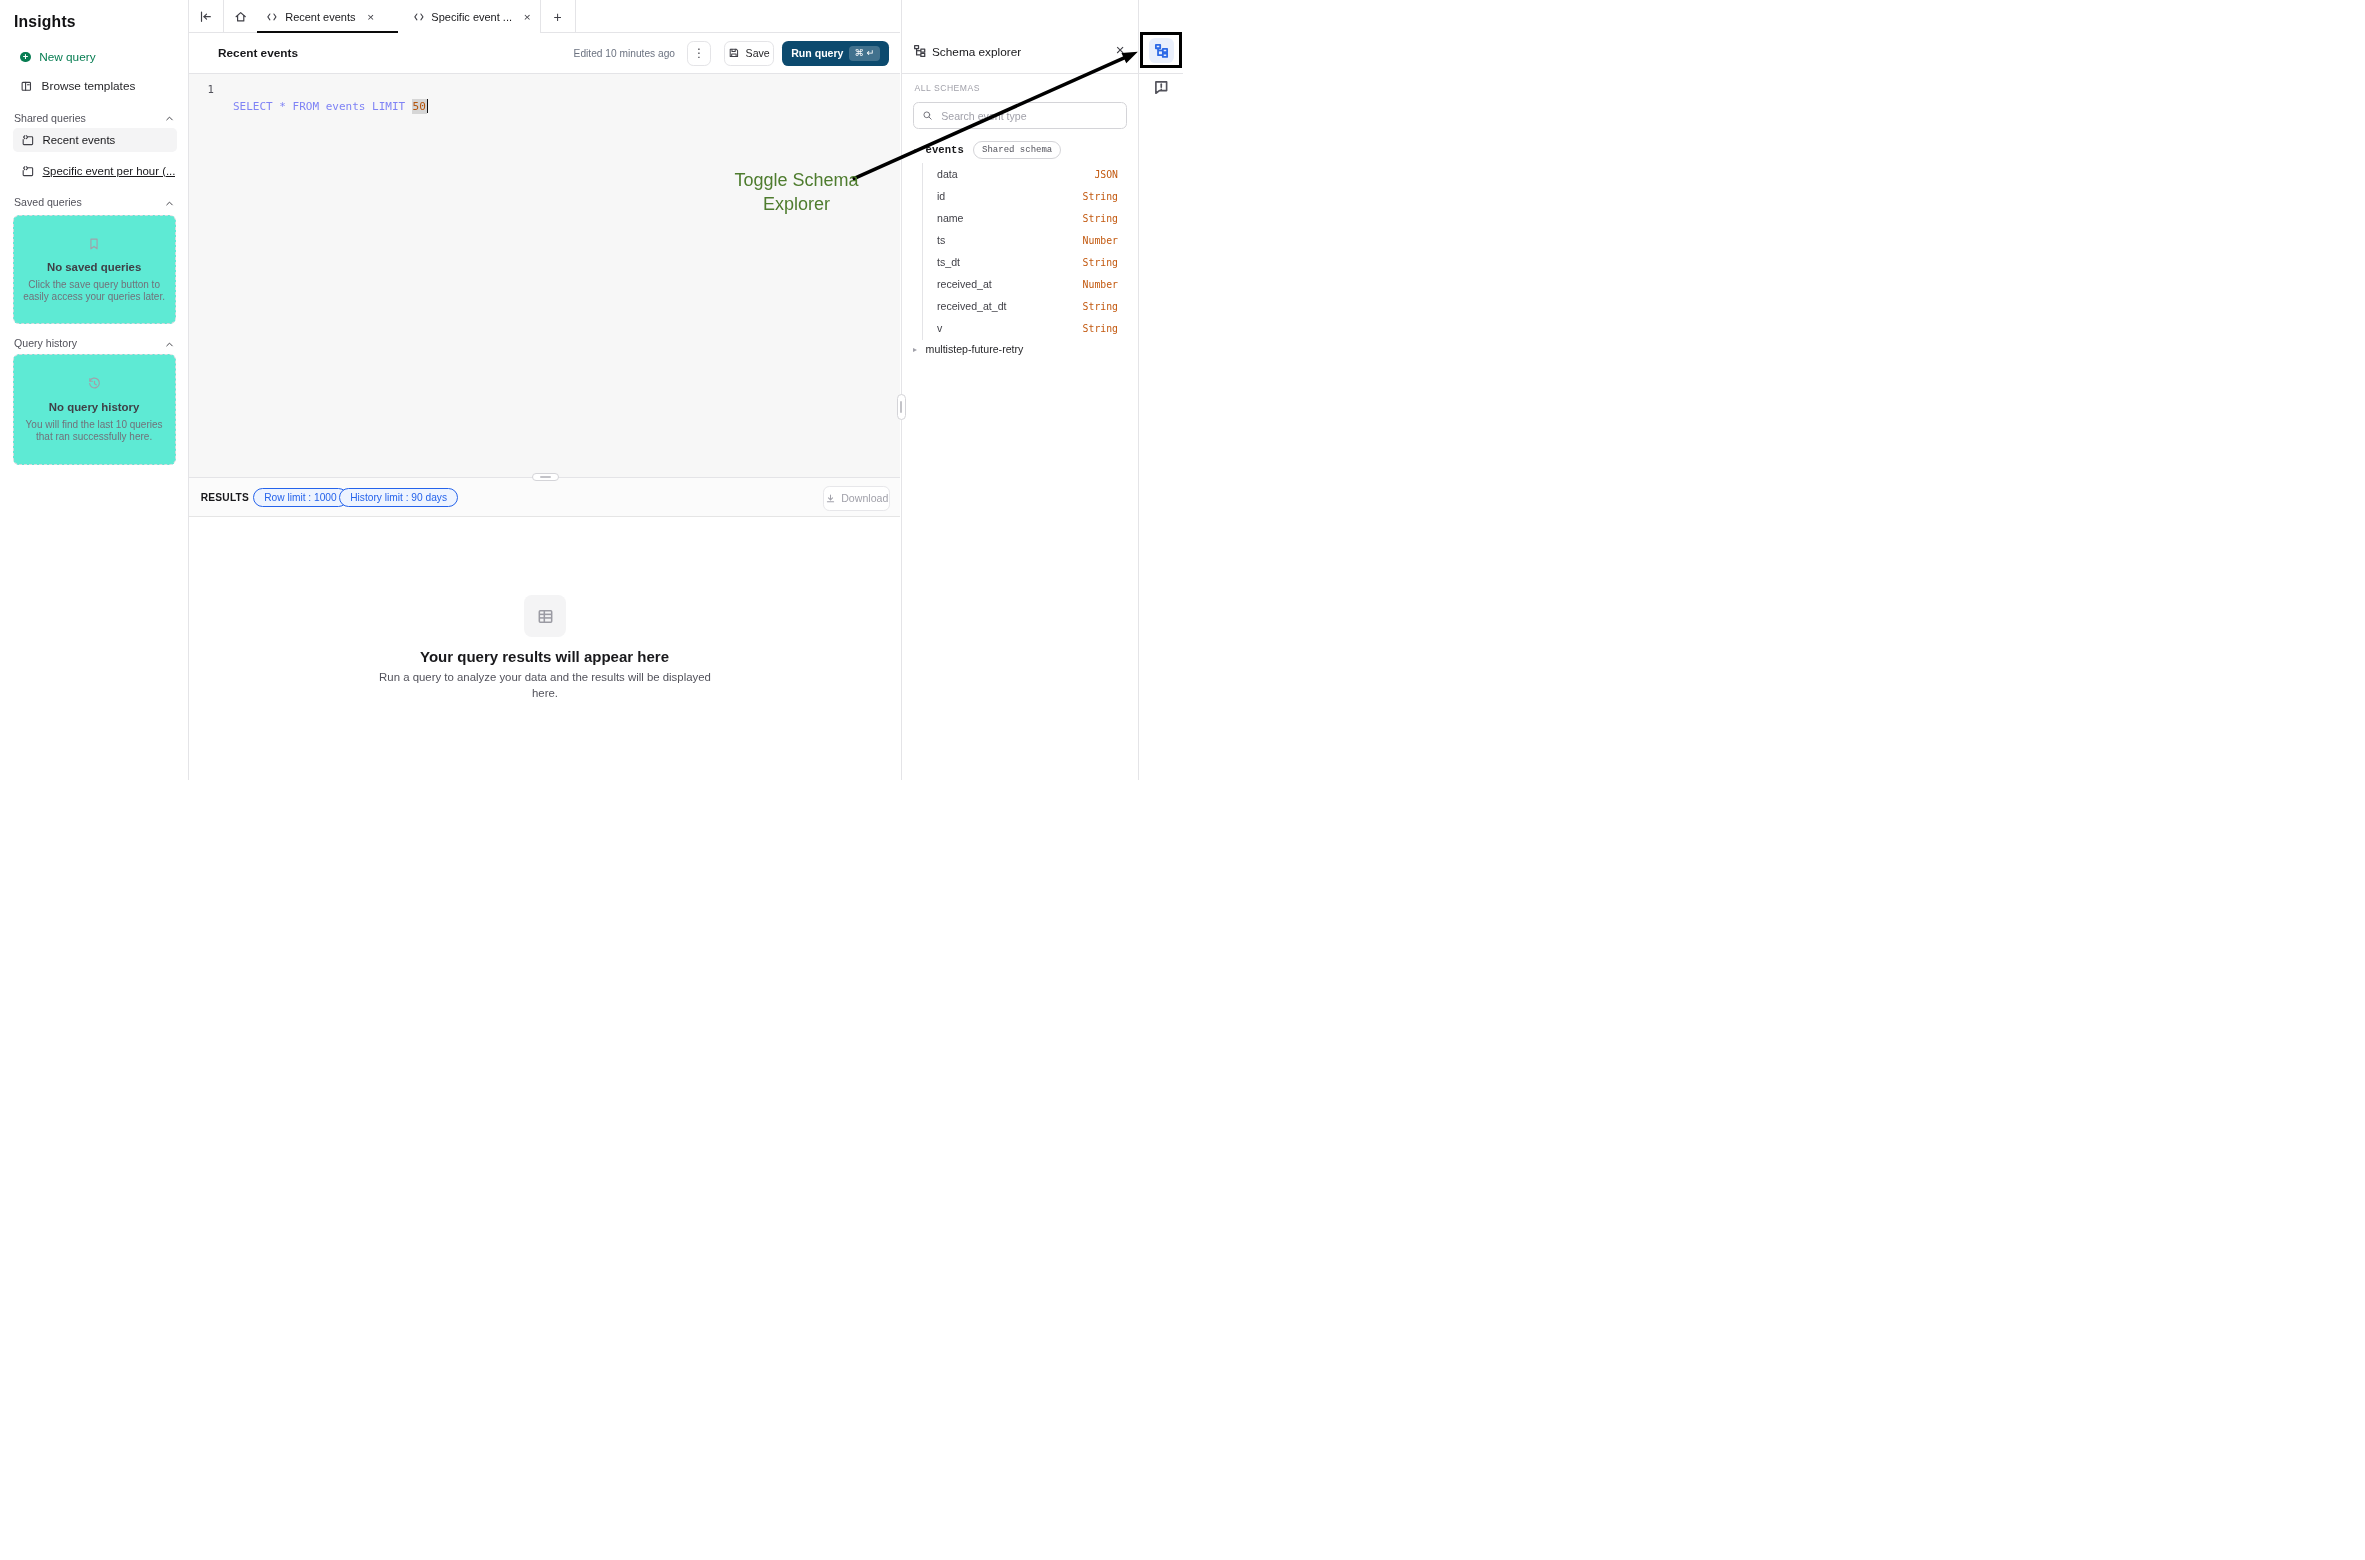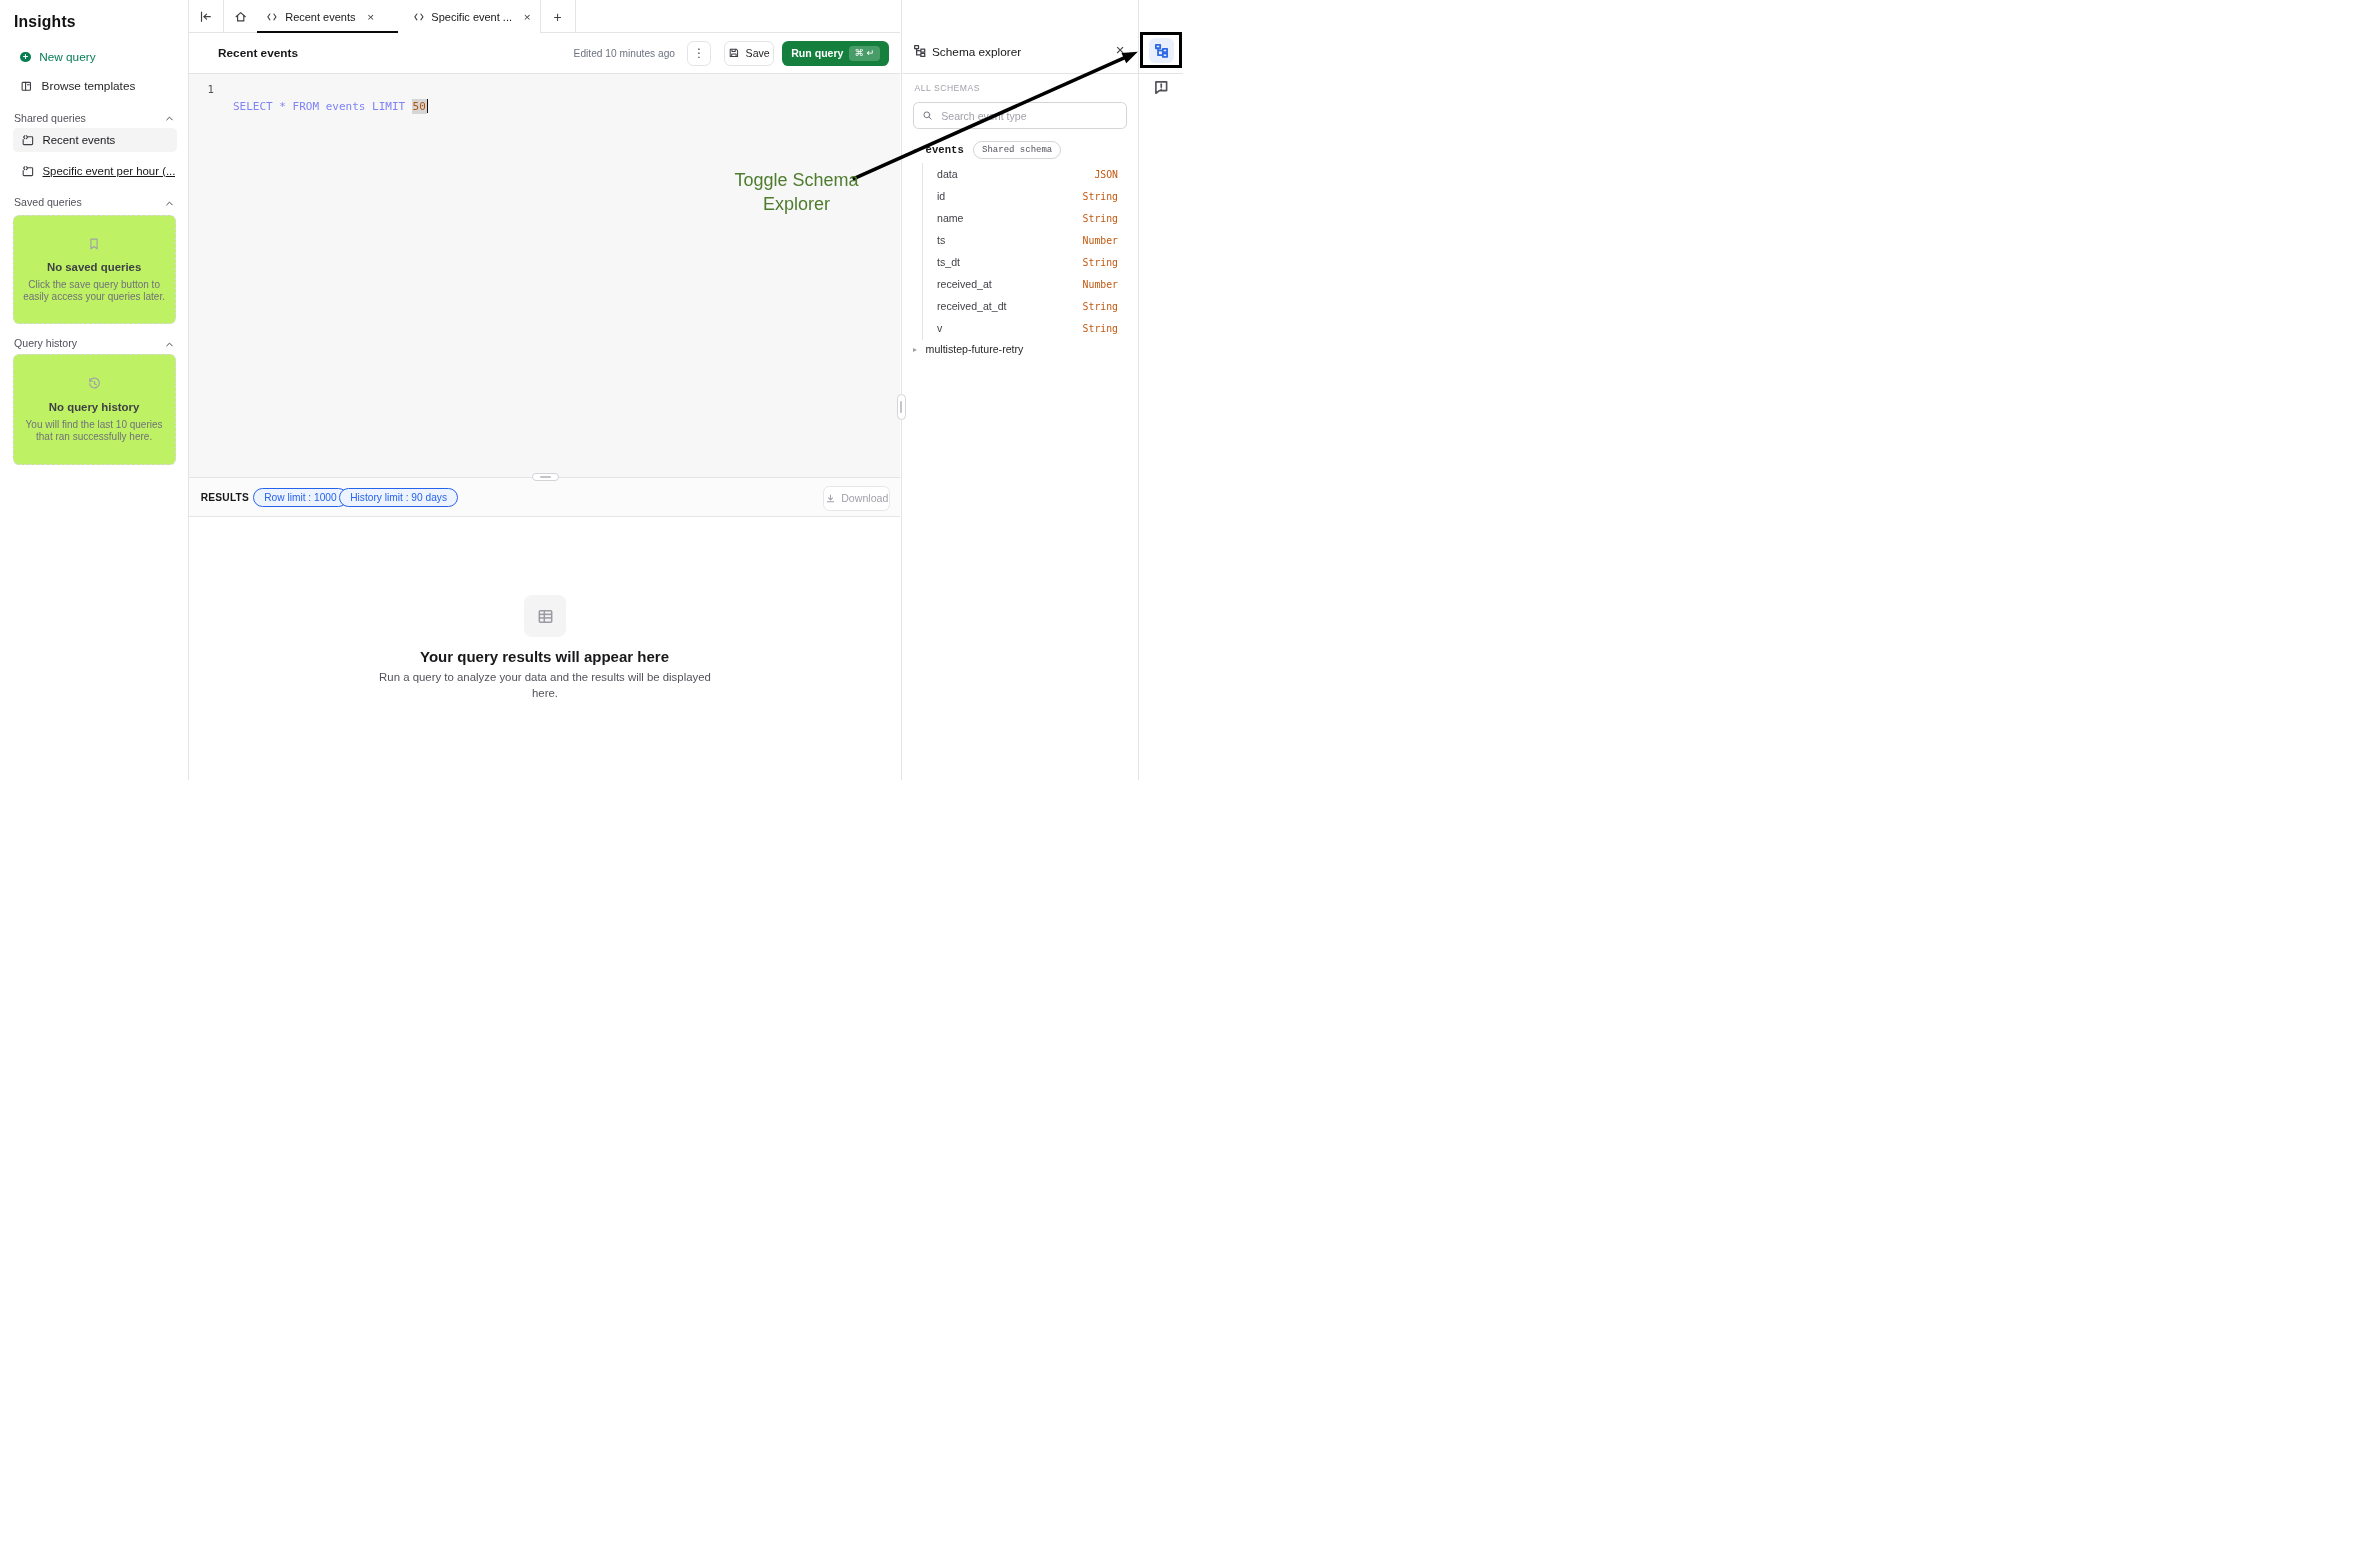--- a/index.html
+++ b/index.html
@@ -12,41 +12,41 @@
   .sidebar{position:absolute;left:0;top:0;width:189px;height:780px;background:#fff;border-right:0.8px solid #e4e4e7;box-sizing:border-box;}
   .sb-title{position:absolute;left:14px;top:12.6px;font-size:15.7px;font-weight:700;letter-spacing:0.2px;color:#111113;}
   .sb-nav{position:absolute;left:20.4px;display:flex;align-items:center;gap:8.6px;font-size:11.8px;cursor:pointer;}
   .sb-new{top:50px;color:#077d52;font-weight:500;}
   .plus-circle{width:10.2px;height:10.2px;border-radius:50%;background:#077d52;color:#fff;display:flex;align-items:center;justify-content:center;font-size:9.4px;line-height:1;font-weight:700;}
   .sb-browse{top:79px;color:#27272a;}
   .sb-sec-label{position:absolute;left:14px;font-size:10.6px;color:#52525b;}
   .sb-chevron{position:absolute;right:13.4px;width:11px;height:11px;}
   .sb-item{position:absolute;left:12.6px;width:164px;height:24px;border-radius:4.7px;display:flex;align-items:center;gap:7.9px;padding-left:9.4px;box-sizing:border-box;font-size:11.4px;color:#18181b;cursor:pointer;}
   .sb-item.selected{background:#f4f4f5;}
-  .sb-empty{position:absolute;left:12.6px;width:163px;border:1.2px dashed #d9d9de;border-radius:6.3px;box-sizing:border-box;display:flex;flex-direction:column;align-items:center;text-align:center;background:#bef264;}
+  .sb-empty{position:absolute;left:12.6px;width:163px;border:1.2px dashed #d9d9de;border-radius:6.3px;box-sizing:border-box;display:flex;flex-direction:column;align-items:center;text-align:center;background:#5eead4;}
   .sb-empty .t{font-size:11.4px;font-weight:700;color:#3f3f46;margin-top:10.2px;}
   .sb-empty .d{font-size:10px;color:#71717a;line-height:12.6px;margin-top:5.5px;width:149px;}
 
   
   .main{position:absolute;left:189px;top:0;width:711px;height:780px;}
   .tabbar{position:absolute;left:0;top:0;width:711px;height:33px;background:#fff;border-bottom:0.8px solid #e4e4e7;box-sizing:border-box;}
   .tb-btn{position:absolute;top:0;height:33px;display:flex;align-items:center;justify-content:center;cursor:pointer;}
   .vdiv{position:absolute;top:0;width:0.8px;height:33px;background:#e4e4e7;}
   .tab{position:absolute;top:0;height:33px;display:flex;align-items:center;gap:7px;padding:0 9.4px;box-sizing:border-box;font-size:11px;color:#18181b;cursor:pointer;background:#fff;}
   .tab .lbl{white-space:nowrap;}
   .tab .x{color:#3f3f46;font-size:11.8px;margin-left:4.7px;cursor:pointer;}
   .tab.active::after{content:"";position:absolute;left:0;right:0;bottom:0;height:2.4px;background:#0a0a0a;}
 
   .edheader{position:absolute;left:0;top:33px;width:711px;height:41px;background:#fff;border-bottom:0.8px solid #e4e4e7;box-sizing:border-box;}
   .ed-title{position:absolute;left:29px;top:13.4px;font-size:11.8px;font-weight:700;color:#18181b;}
   .ed-edited{position:absolute;right:225px;top:15px;font-size:10.2px;color:#6b7280;}
   .btn{position:absolute;top:7.9px;height:25px;border:0.8px solid #e4e4e7;border-radius:6.3px;background:#fff;display:flex;align-items:center;justify-content:center;gap:5.5px;font-size:10.6px;color:#27272a;cursor:pointer;box-sizing:border-box;}
   .btn-kebab{left:498px;width:24px;font-size:11.8px;color:#3f3f46;letter-spacing:0;}
   .btn-save{left:535px;width:50px;}
-  .btn-run{left:593px;width:107px;background:#15803d;border:none;color:#fff;font-weight:600;border-radius:6.3px;}
+  .btn-run{left:593px;width:107px;background:#0c4a6e;border:none;color:#fff;font-weight:600;border-radius:6.3px;}
   .run-shortcut{background:rgba(255,255,255,.22);border-radius:3.9px;padding:1.6px 5.5px 2.4px;font-size:9.4px;font-weight:400;white-space:nowrap;}
 
   .editor{position:absolute;left:0;top:74px;width:711px;height:403px;background:#f7f7f7;font-family:"DejaVu Sans Mono",monospace;}
   .ln{position:absolute;left:14px;top:9.4px;width:11px;text-align:right;font-size:10.6px;color:#52525b;}
   .code{position:absolute;left:44px;top:25px;font-size:11px;white-space:pre;}
   .kw{color:#7f83f5;}
   .num-sel{color:#b45309;background:#d6d6d6;padding:0.8px 0.8px;}
   .cursor{display:inline-block;width:1.6px;height:14px;background:#111;vertical-align:-3.1px;}
 
   .h-handle{position:absolute;left:343px;top:473px;width:27px;height:7.9px;background:#fff;border:0.8px solid #d4d4d8;border-radius:4.7px;box-sizing:border-box;display:flex;align-items:center;justify-content:center;cursor:row-resize;z-index:5;}

